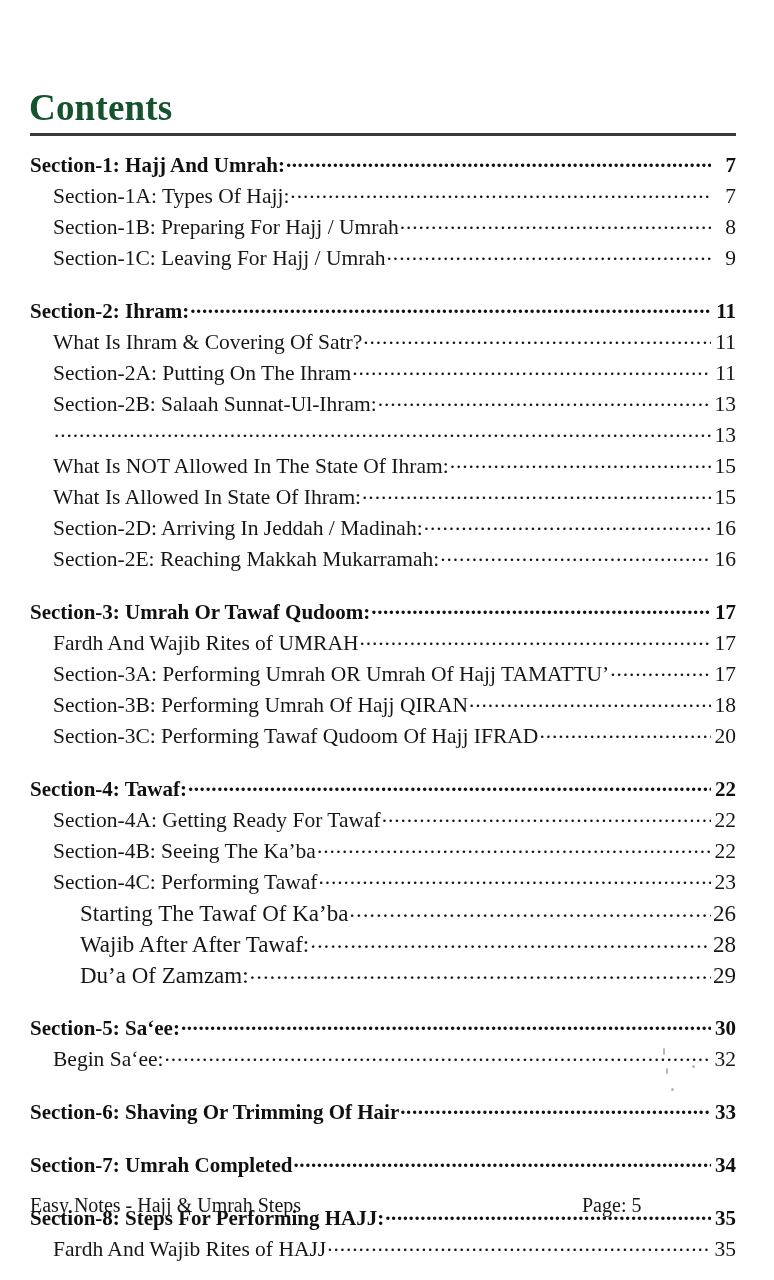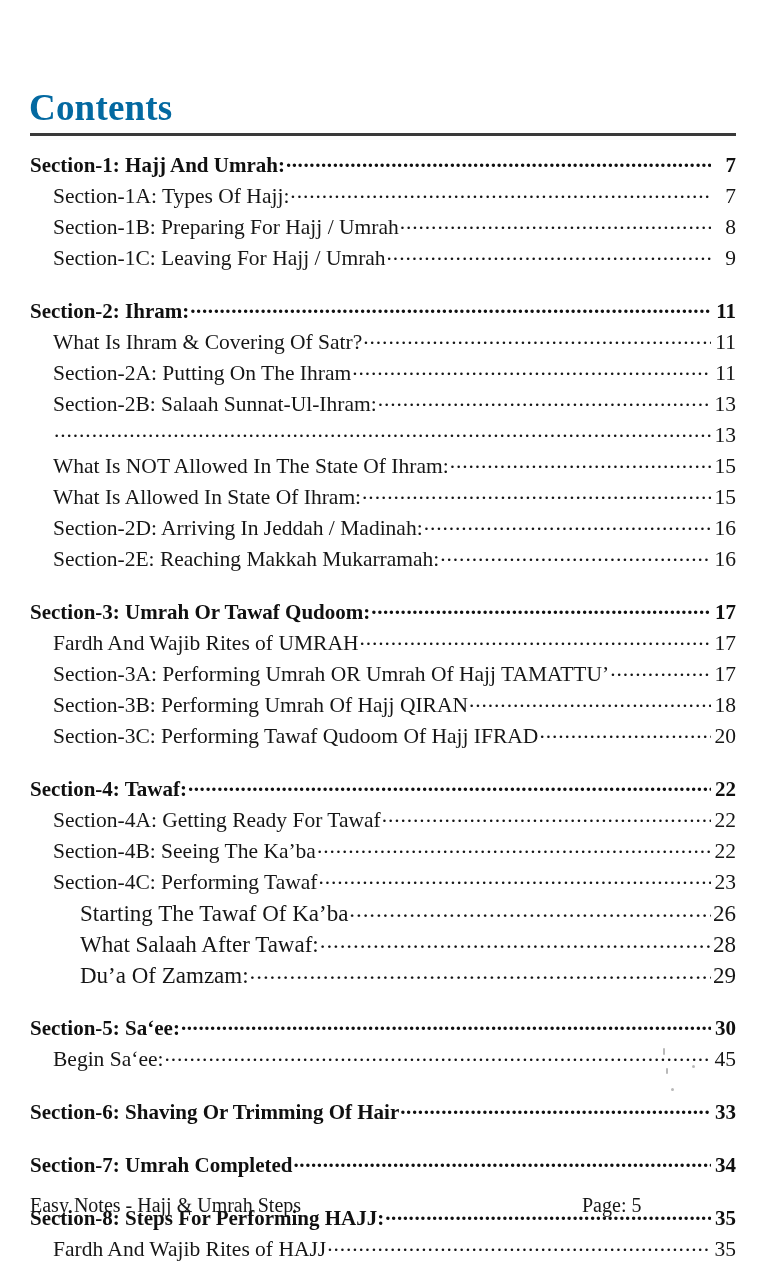--- a/index.html
+++ b/index.html
@@ -27,21 +27,21 @@
   }
 
   
   .toc-title {
     position: absolute;
     left: 29px;
     top: 64px;
     font-size: 37px;
     font-weight: bold;
     letter-spacing: 0.2px;
-    color: #0369a1;
+    color: #14532d;
     line-height: 1;
   }
 
   .rule {
     position: absolute;
     left: 30px;
     top: 133px;
     width: 706px;
     height: 3px;
     background: #3a3a3a;
@@ -282,40 +282,40 @@
           <span class="label">Section-4C: Performing Tawaf</span>
           <span class="leader"></span>
           <span class="pageno">23</span>
         </div>
         <div class="entry lvl3">
           <span class="label">Starting The Tawaf Of Ka’ba</span>
           <span class="leader"></span>
           <span class="pageno">26</span>
         </div>
         <div class="entry lvl3">
-          <span class="label">What Salaah After Tawaf:</span>
+          <span class="label">Wajib After After Tawaf:</span>
           <span class="leader"></span>
           <span class="pageno">28</span>
         </div>
         <div class="entry lvl3">
           <span class="label">Du’a Of Zamzam:</span>
           <span class="leader"></span>
           <span class="pageno">29</span>
         </div>
       </div>
       <div class="group">
         <div class="entry lvl1">
           <span class="label">Section-5: Saʻee:</span>
           <span class="leader"></span>
           <span class="pageno">30</span>
         </div>
         <div class="entry lvl2">
           <span class="label">Begin Saʻee:</span>
           <span class="leader"></span>
-          <span class="pageno">45</span>
+          <span class="pageno">32</span>
         </div>
       </div>
       <div class="group">
         <div class="entry lvl1">
           <span class="label">Section-6: Shaving Or Trimming Of Hair</span>
           <span class="leader"></span>
           <span class="pageno">33</span>
         </div>
       </div>
       <div class="group">

